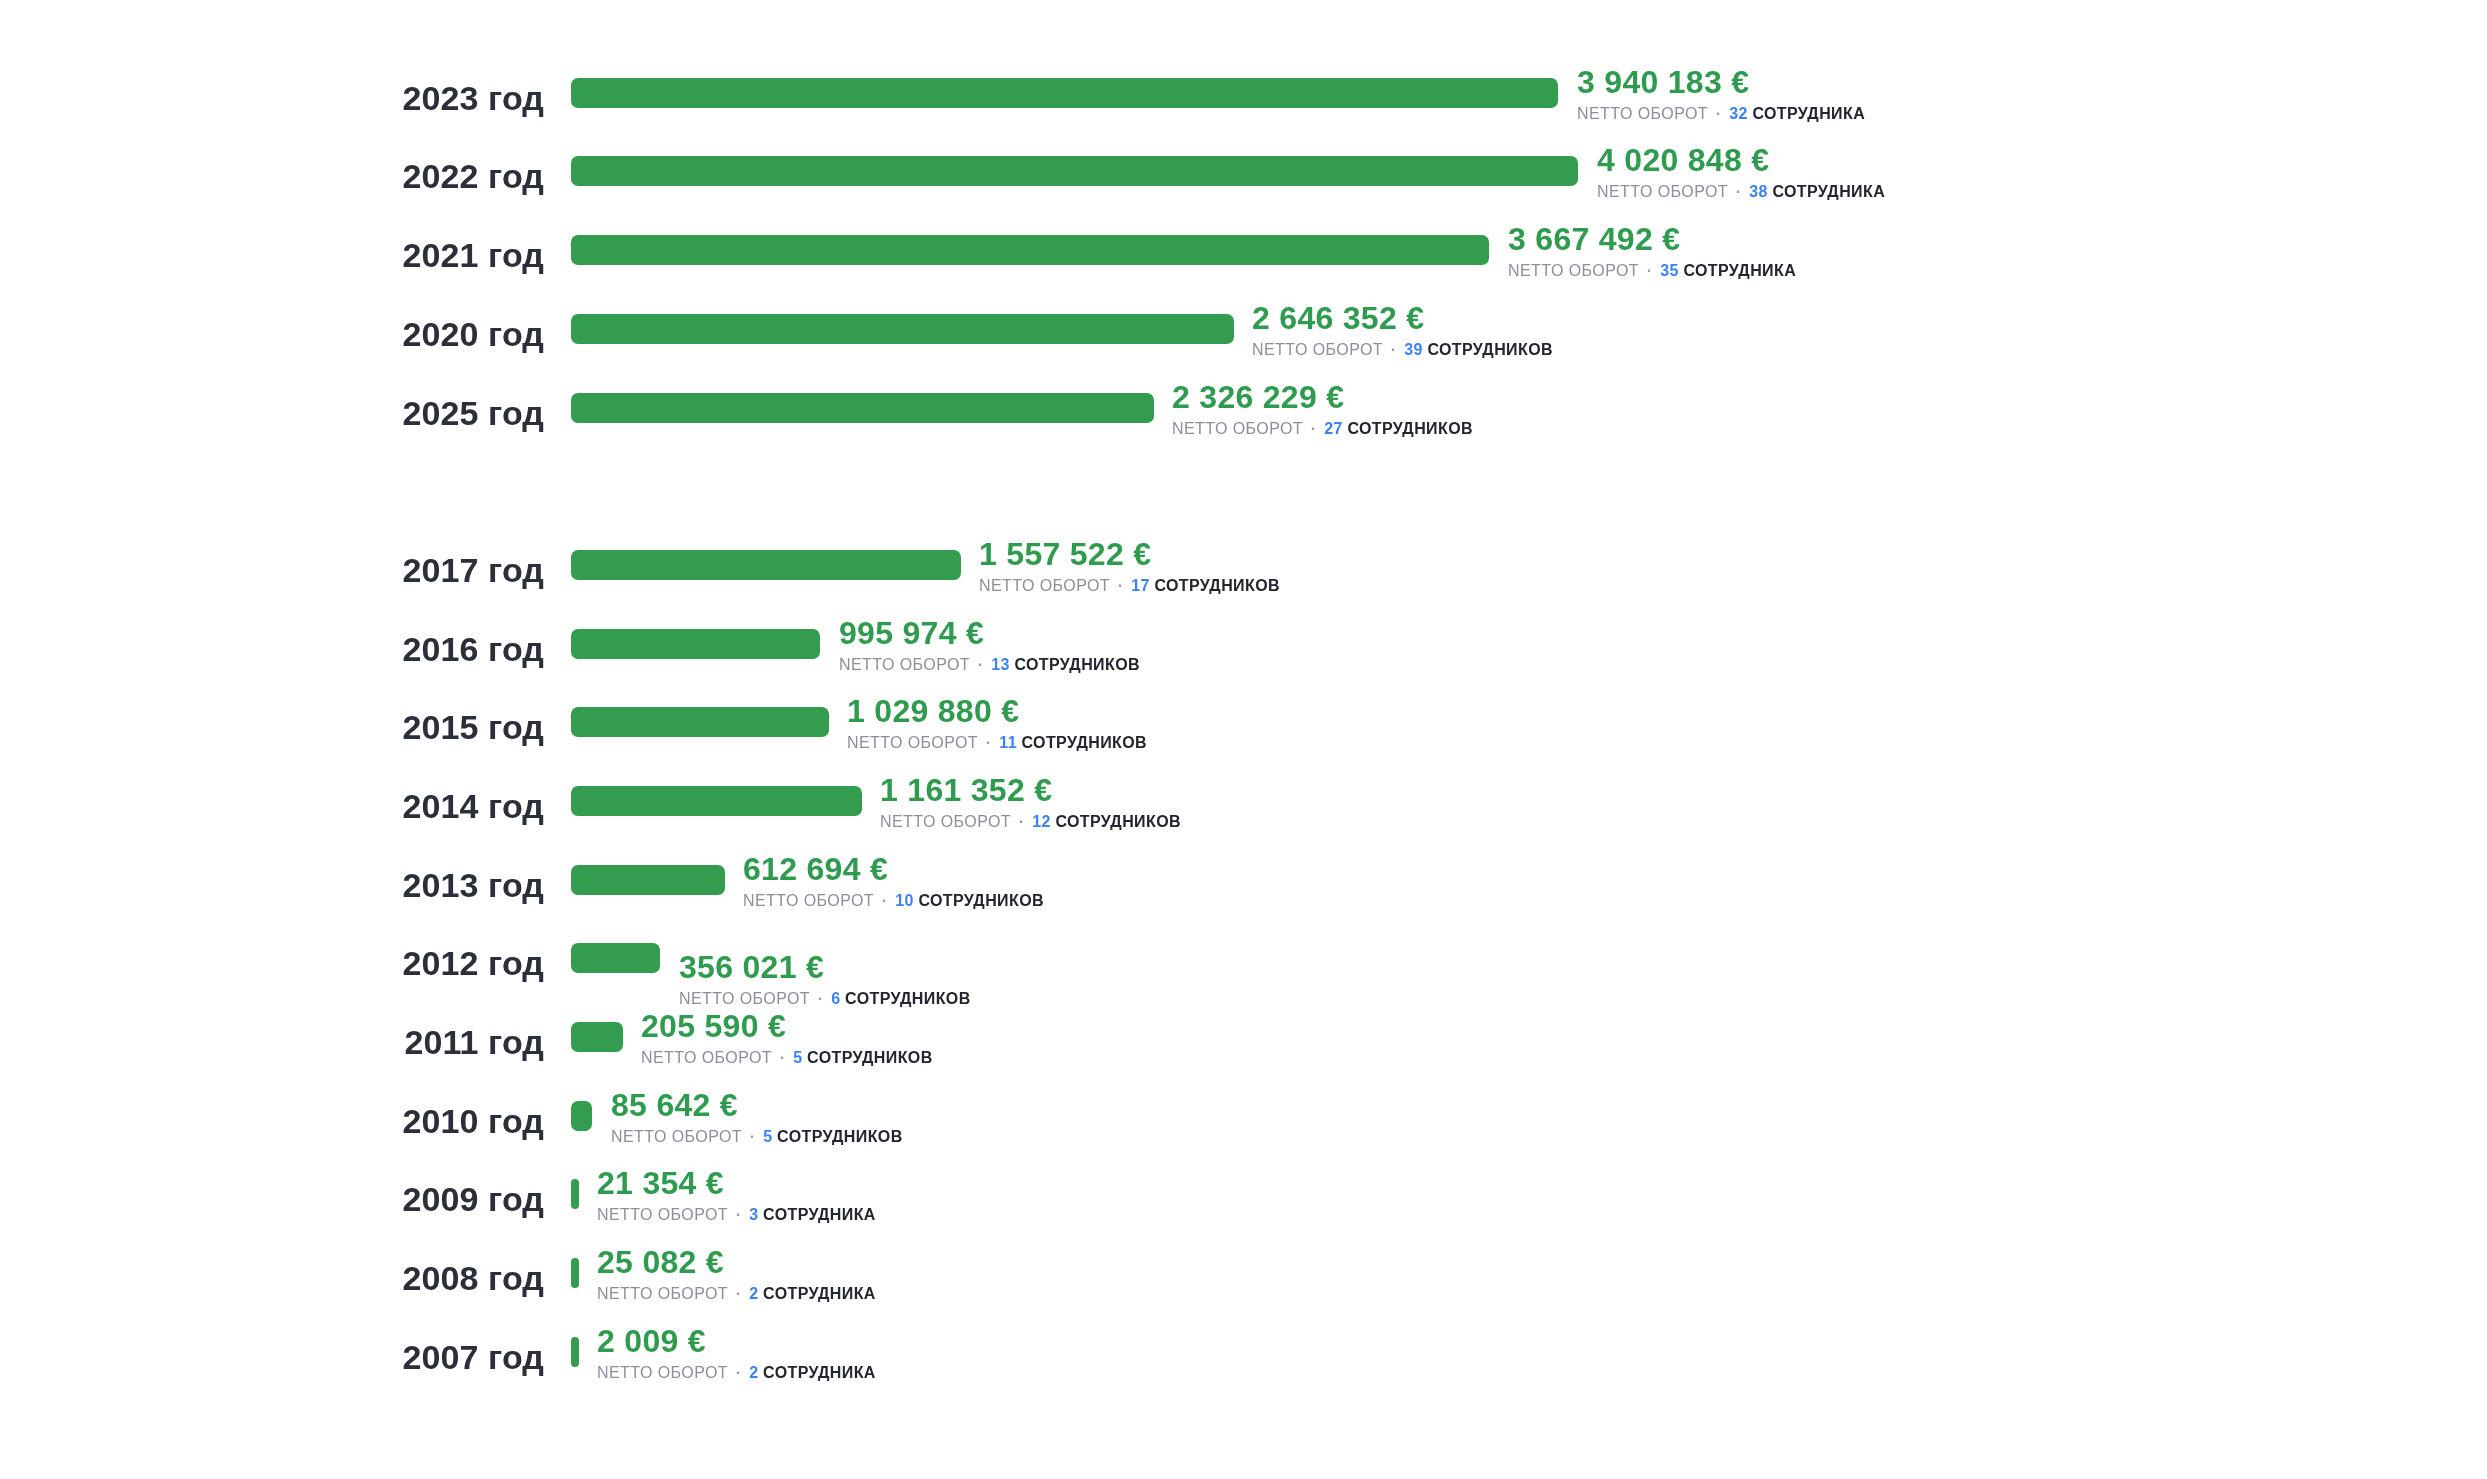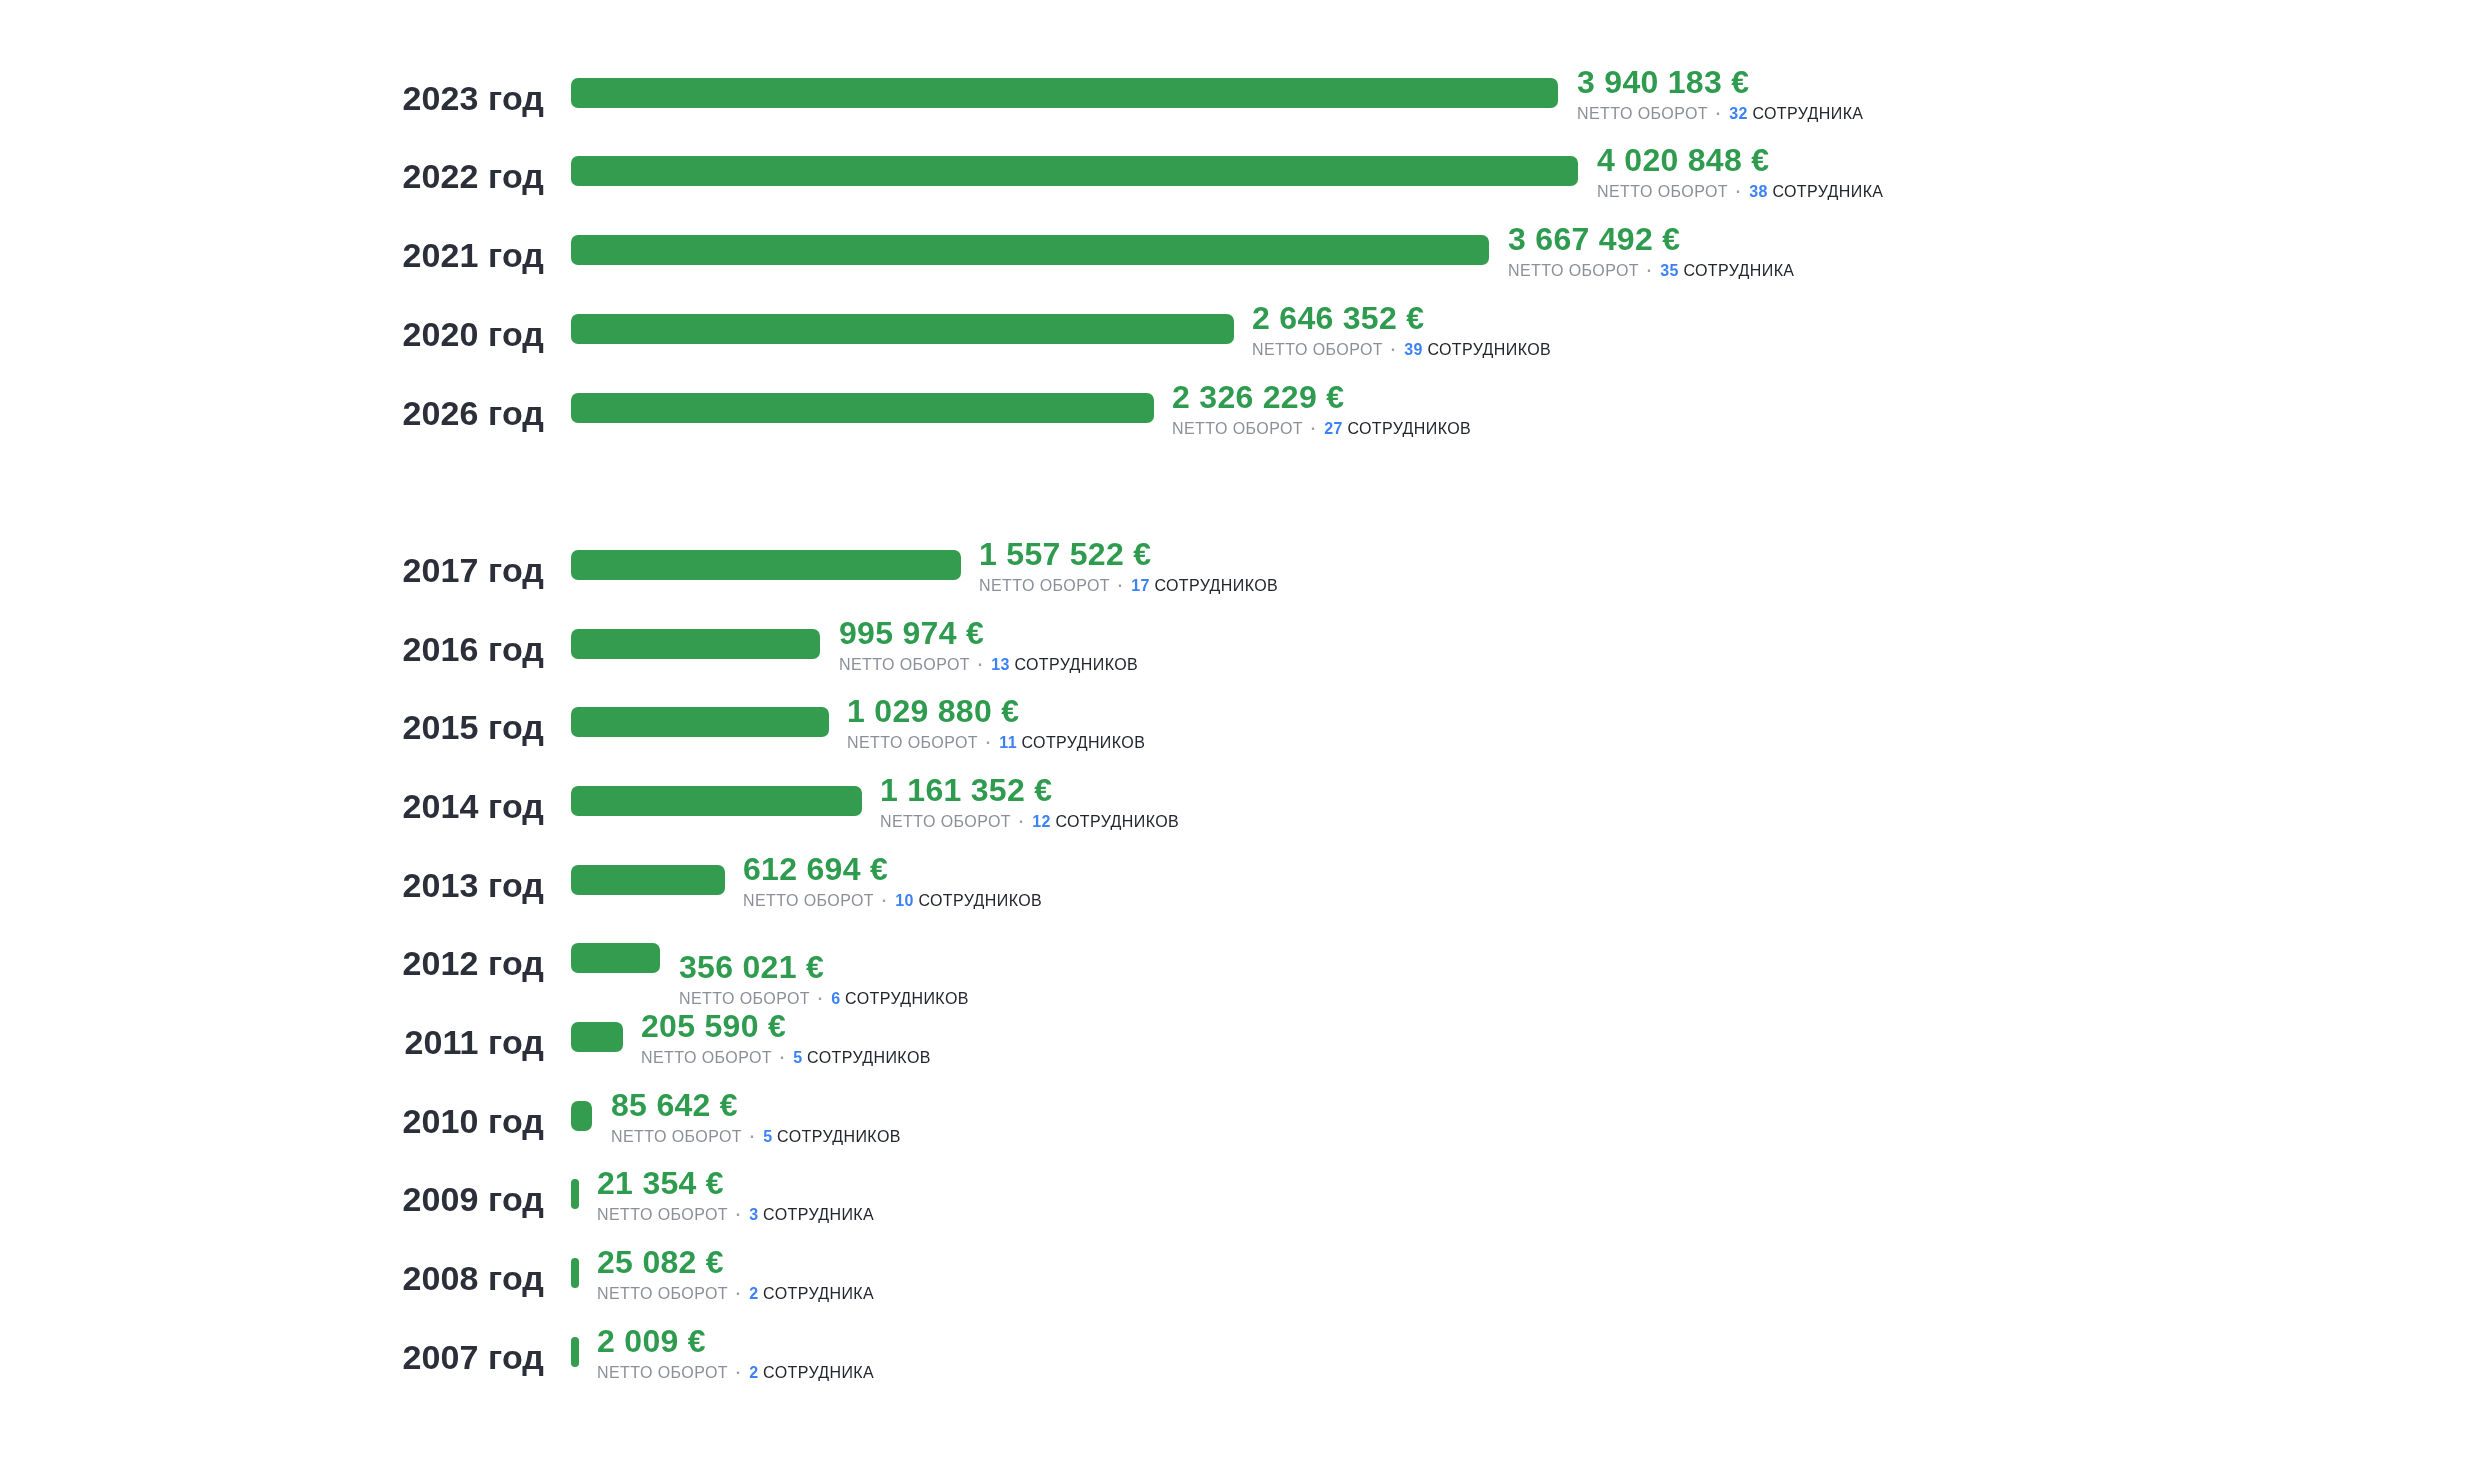--- a/index.html
+++ b/index.html
@@ -62,21 +62,21 @@
     margin-top:7.8px;
     font-size:16px;
     letter-spacing:0.4px;
     white-space:nowrap;
     line-height:1.0;
     font-family:"Liberation Sans","DejaVu Sans",sans-serif;
   }
   .sub .netto{ color:#8C8F99; font-weight:400; }
   .sub .dot{ color:#9aa0a6; padding:0 7.8px; font-weight:700;}
   .sub .cnt{ color:#3b82f6; font-weight:600; }
-  .sub .emp{ color:#23262E; font-weight:400; padding-left:4.5px;}
+  .sub .emp{ color:#23262E; font-weight:700; padding-left:4.5px;}
 </style>
 </head>
 <body>
 
 <div id="chart">
     <div class="row" style="top: 78px;">
       <div class="year-label" style="top: 1.3px;">2023 год</div>
       <div class="bar-track" style="top: 0px; width: 987px;">
         <div class="bar" style="width: 987px; background: rgb(51, 156, 78);"></div>
       </div>
@@ -109,21 +109,21 @@
       <div class="year-label" style="top: 1.3px;">2020 год</div>
       <div class="bar-track" style="top: 0px; width: 663px;">
         <div class="bar" style="width: 663px; background: rgb(51, 156, 78);"></div>
       </div>
       <div class="labels" style="left: 1252px; top: -11.7px;">
         <div class="value">2 646 352 €</div>
         <div class="sub"><span class="netto">NETTO ОБОРОТ</span><span class="dot">·</span><span class="cnt">39</span><span class="emp">СОТРУДНИКОВ</span></div>
       </div>
     </div>
     <div class="row" style="top: 393px;">
-      <div class="year-label" style="top: 1.3px;">2026 год</div>
+      <div class="year-label" style="top: 1.3px;">2025 год</div>
       <div class="bar-track" style="top: 0px; width: 583px;">
         <div class="bar" style="width: 583px; background: rgb(51, 156, 78);"></div>
       </div>
       <div class="labels" style="left: 1172px; top: -11.7px;">
         <div class="value">2 326 229 €</div>
         <div class="sub"><span class="netto">NETTO ОБОРОТ</span><span class="dot">·</span><span class="cnt">27</span><span class="emp">СОТРУДНИКОВ</span></div>
       </div>
     </div>
     <div class="row" style="top: 550px;">
       <div class="year-label" style="top: 1.3px;">2017 год</div>

